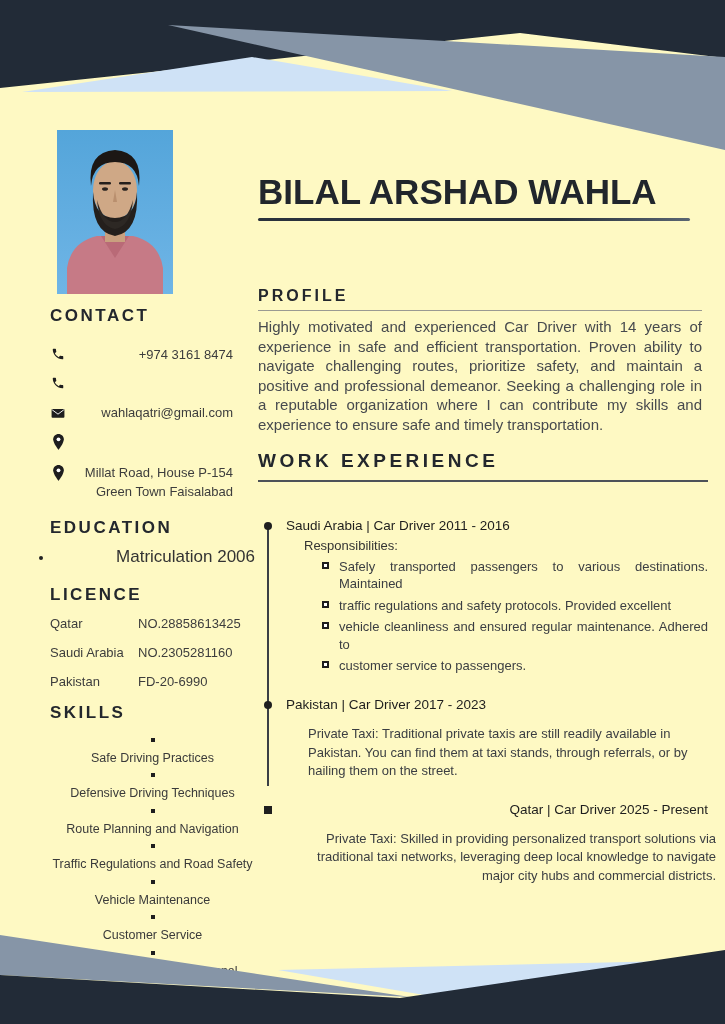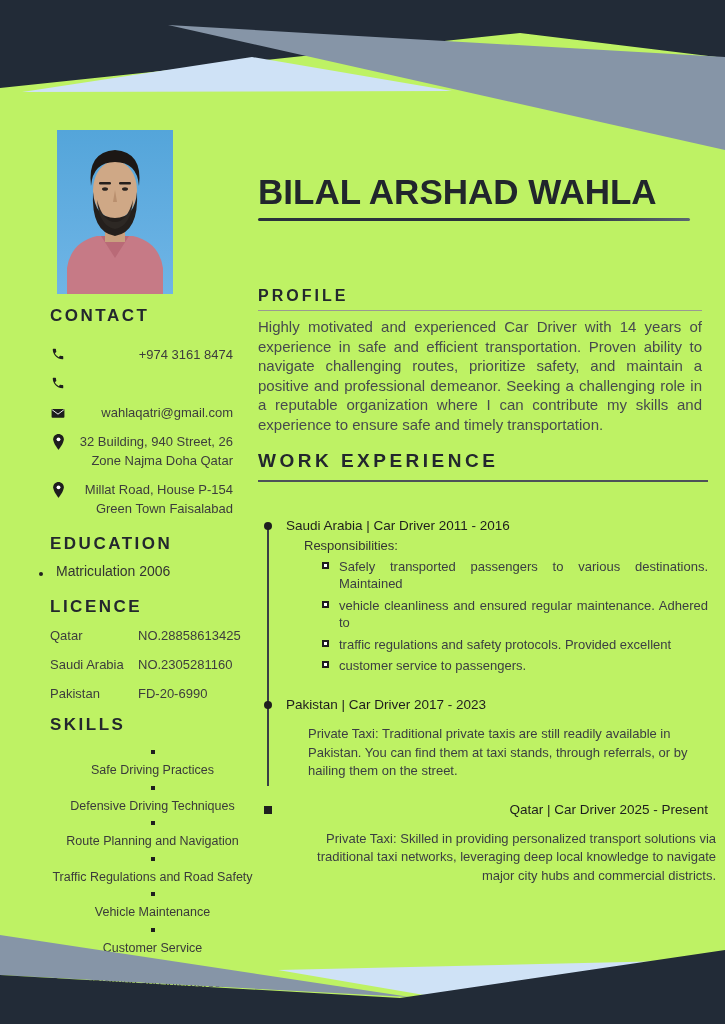--- a/index.html
+++ b/index.html
@@ -1,19 +1,19 @@
 <!DOCTYPE html>
 <html><head>
 <meta charset="utf-8">
 <style>
   * { margin:0; padding:0; box-sizing:border-box; }
   html,body { background:#e8e8e8; }
   .page {
     position:relative; width:725px; height:1024px; margin:0 auto;
-    background:#bef264; overflow:hidden;
+    background:#fef9c3; overflow:hidden;
     font-family:"Liberation Sans", sans-serif; color:#3d3d3d;
   }
   
   .decor { position:absolute; left:0; width:725px; pointer-events:none; }
   .decor-top { top:0; height:160px; }
   .decor-bottom { top:874px; height:150px; }
   .shape { position:absolute; inset:0; }
   .td-dark  { background:#222b37; clip-path:polygon(0 0,725px 0,725px 58px,520px 33px,0 88px); }
   .td-gray  { background:#8695a7; clip-path:polygon(168px 25px,725px 57px,725px 150px); }
   .td-light { background:#cfe2f6; clip-path:polygon(22px 92px,252px 57px,452px 91px); }
@@ -33,21 +33,21 @@
     font-size:16px; font-weight:bold; color:#23272d; letter-spacing:3px;
   }
 
   
   .sidebar { position:absolute; left:50px; top:306px; width:205px; }
   .contact-list { margin-top:20px; }
   .c-item { display:flex; margin-bottom:10px; align-items:flex-start;text-align:right; }
   .c-icon { width:15px; flex:0 0 15px; padding-top:1px; color:#1e1e1e; }
   .c-text { font-size:13px; color:#3d3d3d; line-height:1.45; width:168px; }
   .edu-title { margin-top:16px; }
-  .edu-item { position:relative; font-size:14px; color:#333; margin:9px 0 0 6px; }
+  .edu-item { position:relative; font-size:17px; color:#333; margin:9px 0 0 6px;text-align:right; }
   .edu-item::before { content:""; position:absolute; left:-17px; top:9px; width:4px; height:4px; background:#222; border-radius:50%; }
   .lic-title { margin-top:18px; }
   .lic-rows { margin-top:11px; }
   .lic-row { display:flex; font-size:13px; color:#3d3d3d; margin-bottom:14px; }
   .lic-label { width:88px; flex:0 0 88px; }
   .skills-title { margin-top:10px; }
   .skill-list { margin-top:15px; }
   .skill { display:flex; align-items:center; gap:9px; font-size:12.5px; color:#3a3a3a; margin-bottom:8.5px;flex-direction:column; }
   .skill-dot { width:4px; height:4px; background:#1e1e1e; flex:0 0 4px; }
 
@@ -159,21 +159,20 @@
         <span class="c-text">wahlaqatri@gmail.com</span>
       </div>
 
       <div class="c-item">
         <span class="c-icon">
           <svg width="13" height="16" viewBox="0 0 24 30">
               <path fill="#1e1e1e" d="M12 0C6.5 0 2 4.5 2 10c0 7.5 10 20 10 20s10-12.5 10-20C22 4.5 17.5 0 12 0z"></path>
               <circle cx="12" cy="10" r="3.6" fill="#fff"></circle>
             </svg>
         </span>
-        <span class="c-text">32 Building, 940 Street, 26 Zone Najma Doha Qatar</span>
       </div>
 
       <div class="c-item">
         <span class="c-icon">
           <svg width="13" height="16" viewBox="0 0 24 30">
               <path fill="#1e1e1e" d="M12 0C6.5 0 2 4.5 2 10c0 7.5 10 20 10 20s10-12.5 10-20C22 4.5 17.5 0 12 0z"></path>
               <circle cx="12" cy="10" r="3.6" fill="#fff"></circle>
             </svg>
         </span>
         <span class="c-text">Millat Road, House P-154 Green Town Faisalabad</span>
@@ -253,25 +252,25 @@
         <span class="marker circle" style="left:-22px;"></span>
         <div class="e-head">Saudi Arabia | Car Driver 2011 - 2016</div>
         <div class="resp">Responsibilities:</div>
         <div class="bullets">
           <div class="b-row">
               <span class="b-sq"></span>
               <span class="b-text">Safely transported passengers to various destinations. Maintained</span>
             </div>
           <div class="b-row">
               <span class="b-sq"></span>
+              <span class="b-text">traffic regulations and safety protocols. Provided excellent</span>
+            </div>
+          <div class="b-row">
+              <span class="b-sq"></span>
               <span class="b-text">vehicle cleanliness and ensured regular maintenance. Adhered to</span>
-            </div>
-          <div class="b-row">
-              <span class="b-sq"></span>
-              <span class="b-text">traffic regulations and safety protocols. Provided excellent</span>
             </div>
           <div class="b-row">
               <span class="b-sq"></span>
               <span class="b-text">customer service to passengers.</span>
             </div>
         </div>
       </div>
 
       <div class="entry pk">
         <span class="marker circle" style="left:-22px;"></span>

